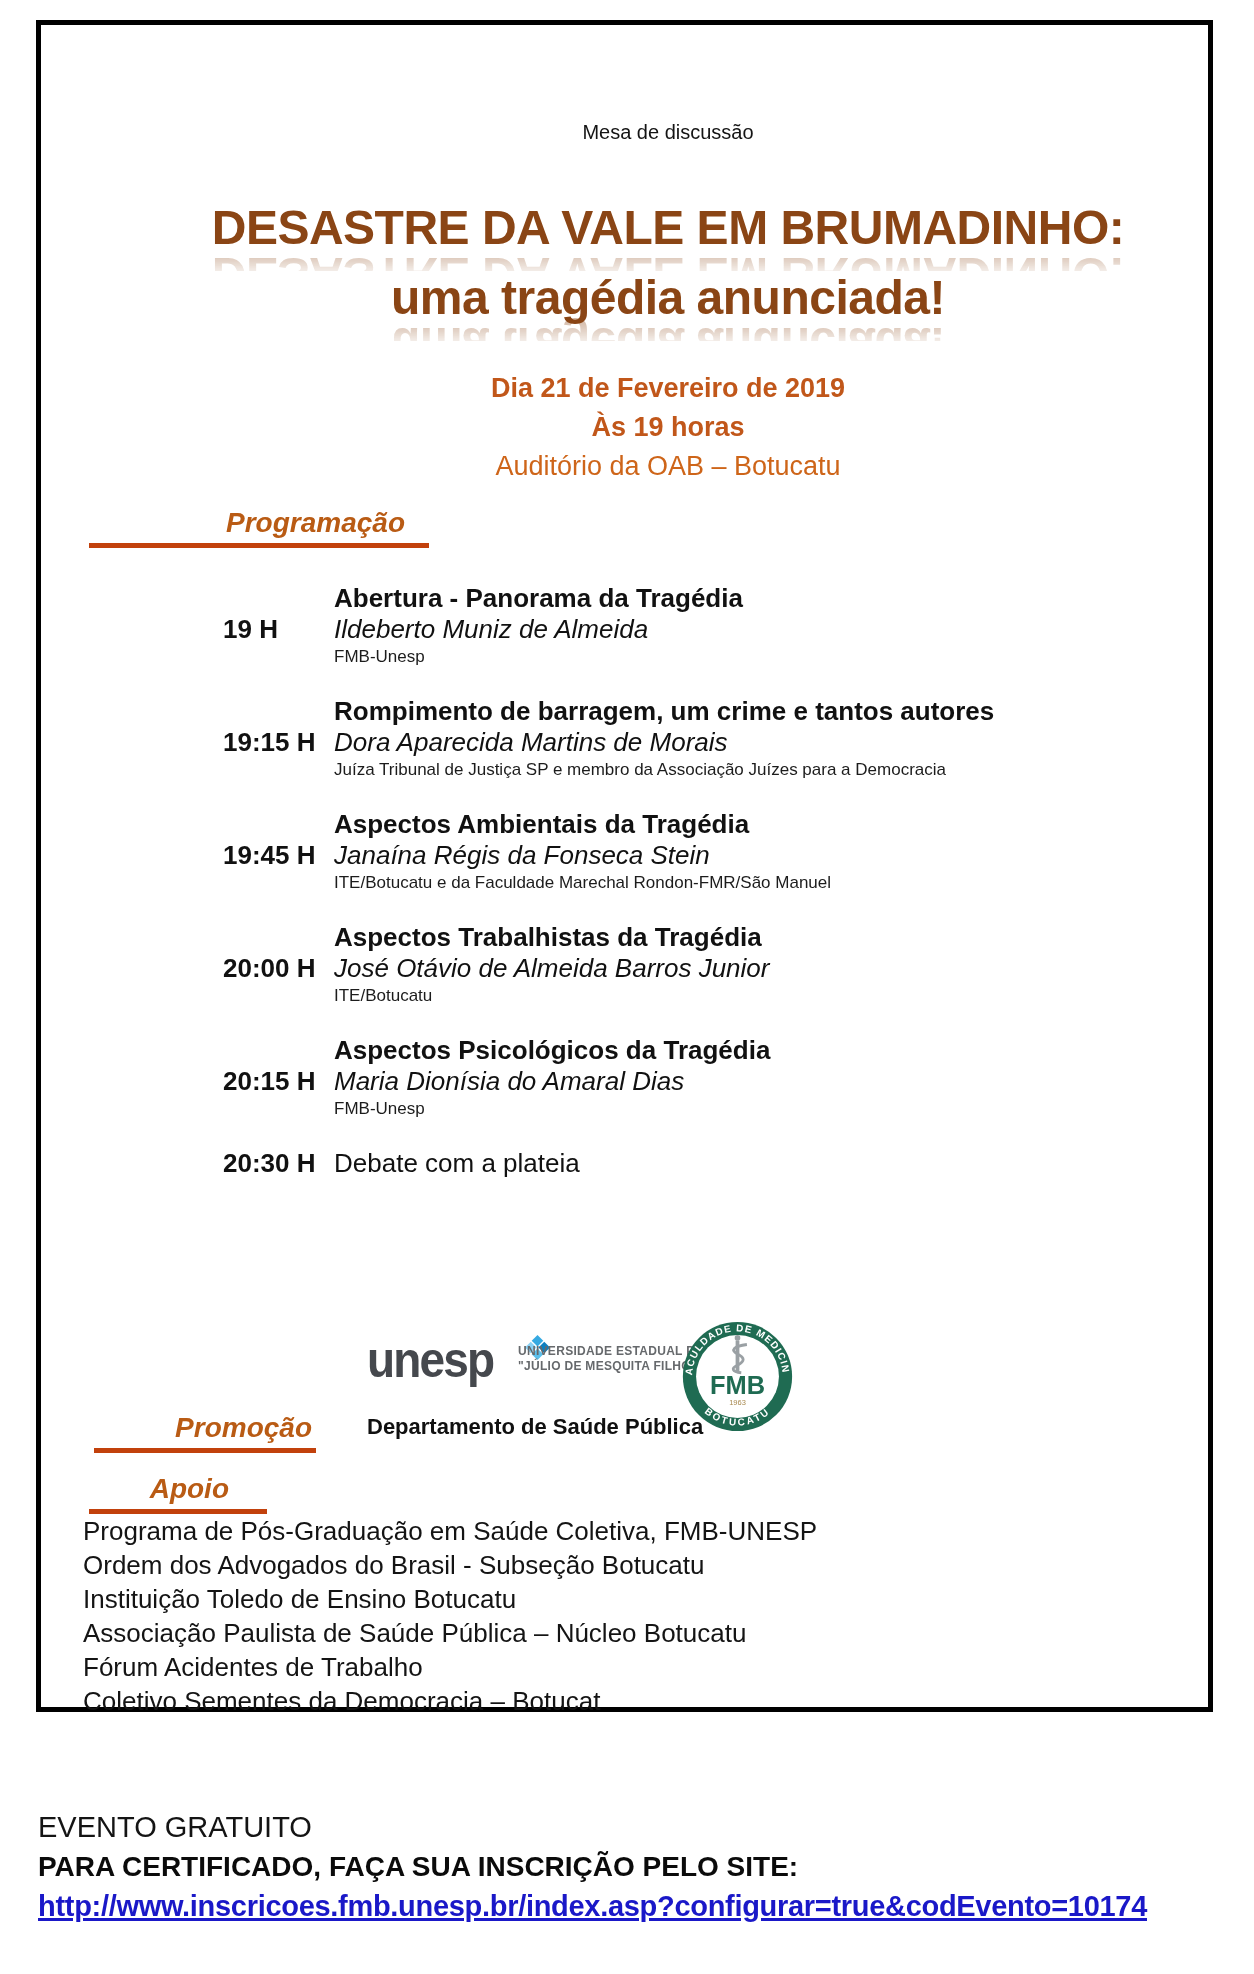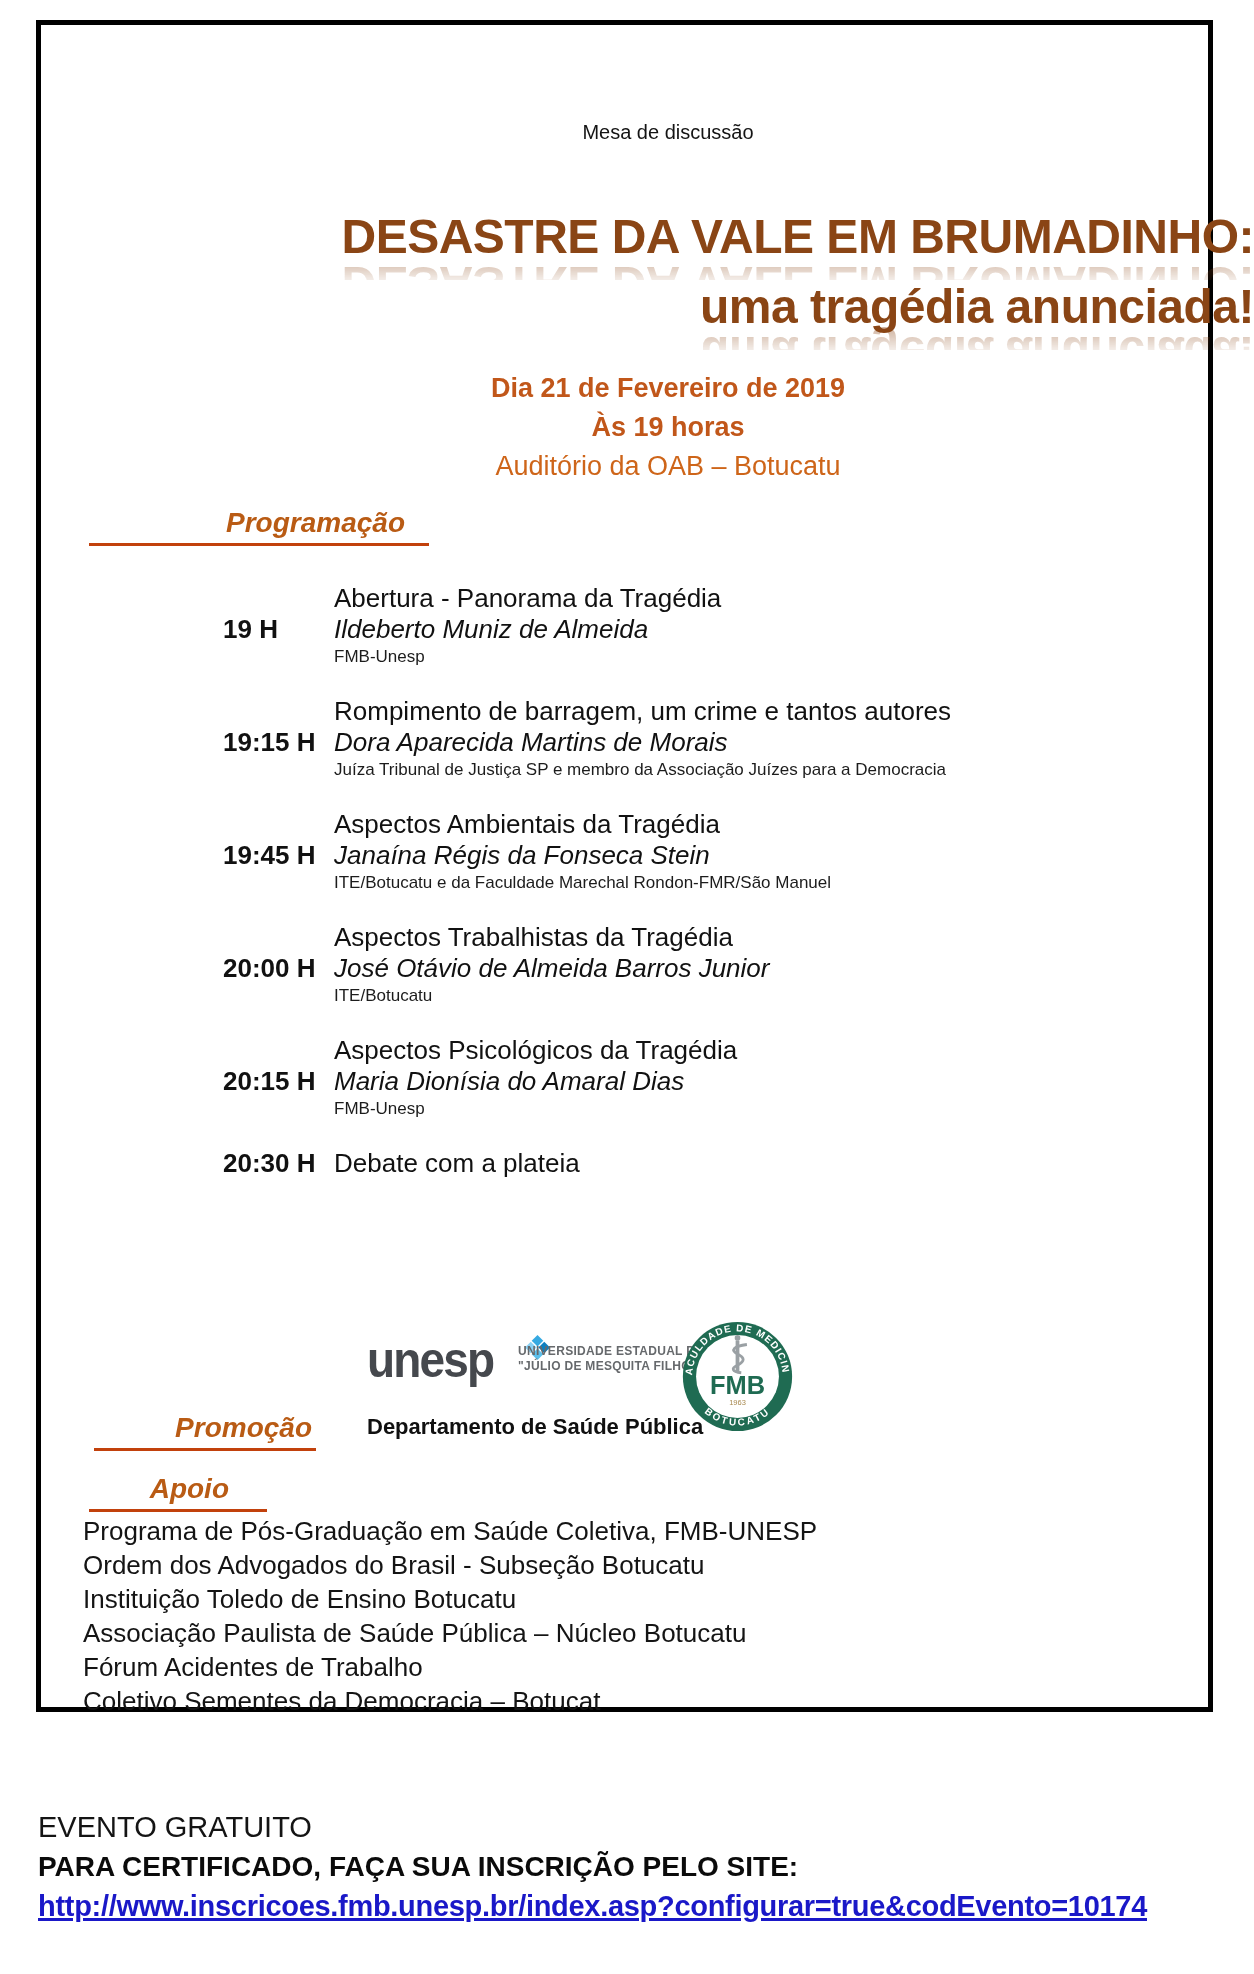--- a/index.html
+++ b/index.html
@@ -12,49 +12,49 @@
     position:absolute; left:36px; top:20px; width:1177px; height:1692px;
     border:5px solid #000; box-sizing:border-box; background:#fff;
   }
   .kicker {
     position:absolute; top:96px; left:41px; width:1172px;
     text-align:center; font-size:20px; color:#141414;
   }
   
   .titles {
     position:absolute; top:176px; left:41px; width:1172px;
-    text-align:right; font-weight:bold; color:#8A4515;margin-top:9px;
+    text-align:center; font-weight:bold; color:#8A4515;
   }
   .title-line { font-size:48px; line-height:54px; letter-spacing:-0.5px; }
   .mirror { height:24px; overflow:hidden; opacity:.42; margin-top:-8px; pointer-events:none; }
   .mirror > div {
     font-size:48px; line-height:54px; letter-spacing:-0.5px;
     transform:scaleY(-1);
     -webkit-mask-image:linear-gradient(to top,#000 0%,transparent 58%);
             mask-image:linear-gradient(to top,#000 0%,transparent 58%);
   }
   
   .dates { position:absolute; top:344px; left:41px; width:1172px; text-align:center; }
   .date-strong { font-size:27px; font-weight:bold; color:#C1571A; line-height:39px; }
   .date-venue  { font-size:27px; color:#CE6519; line-height:39px; }
   
   .sec-heading {
     position:absolute; font-size:28px; font-style:italic; font-weight:bold;
-    color:#B95B14; border-bottom:3px solid #c2410c;
+    color:#B95B14; border-bottom:5px solid #c2410c;
     text-align:right; padding-bottom:4px; box-sizing:content-box;
   }
   #prog-heading  { top:482px; left:48px; width:316px; padding-right:24px; }
   #promo-heading { top:48px;  left:12px; width:218px; padding-right:4px;margin-top:44px; }
   #apoio-heading { top:1448px; left:48px; width:140px; padding-right:38px; }
   
   .schedule { position:absolute; top:558px; left:182px; width:1010px; }
   .sched-item { display:grid; grid-template-columns:111px 1fr; margin-bottom:28px; }
   .s-time  { font-weight:bold; font-size:26px; padding-top:31px; }
   .sched-item.plain .s-time { padding-top:0; }
-  .s-title { font-weight:normal; font-size:26px; line-height:31px; }
+  .s-title { font-weight:bold; font-size:26px; line-height:31px; }
   .s-title.regular { font-weight:normal; }
   .s-name  { font-style:italic; font-size:26px; line-height:31px; }
   .s-affil { font-size:17px; line-height:23px; color:#1c1c1c; }
   
   .promo { position:absolute; top:1295px; left:41px; width:1172px; height:128px; }
   .unesp-block { position:absolute; left:285px; top:16px; display:flex; align-items:flex-start;gap:24px; }
   .unesp-word {
     font-size:50px; font-weight:bold; color:#45484D; line-height:48px;
     letter-spacing:-2px; transform:scaleX(.92); transform-origin:left top;
   }

